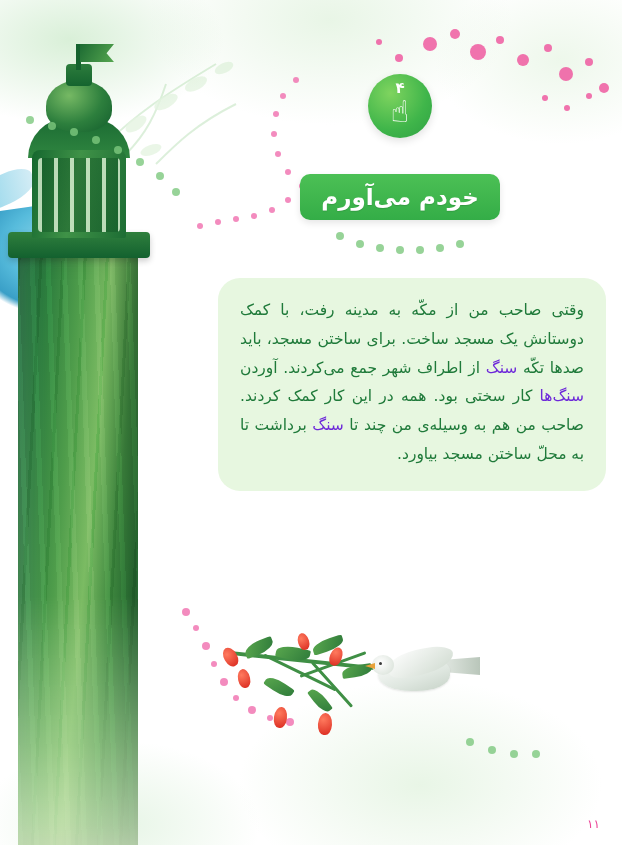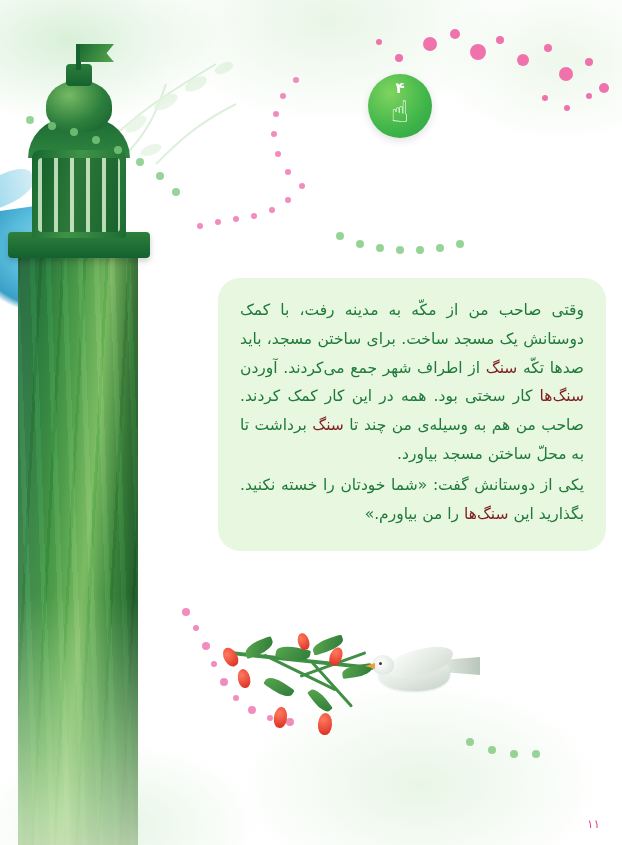--- a/index.html
+++ b/index.html
@@ -221,21 +221,21 @@
   .body-text {
     margin: 0;
     color: #1f7a3a;
     font-size: 15.5px;
     line-height: 1.86;
     text-align: justify;
     text-align-last: right;
     direction: rtl;
     font-family: "DejaVu Sans", sans-serif;
   }
-  .body-text .hl { color: #7f1d1d; }
+  .body-text .hl { color: #6d28d9; }
   .body-text p { margin: 0; }
   .body-text p + p { margin-top: 2px; }
 
   
   .bottom-art {
     position: absolute;
     right: 120px; bottom: 92px;
     width: 300px; height: 140px;
   }
   .stem {
@@ -415,28 +415,28 @@
       <circle cx="514" cy="754" r="4"></circle>
         <circle cx="536" cy="754" r="4"></circle>
     </g>
   </svg>
 
   <div class="badge">
     <span class="badge-num">۴</span>
     <span class="badge-hand">☝</span>
   </div>
 
+  <div class="title-ribbon">
+    <span class="title-text">خودم می‌آورم</span>
+  </div>
 
   <div class="text-panel">
     <div class="body-text">
       <p>
         وقتی صاحب من از مکّه به مدینه رفت، با کمک دوستانش یک مسجد ساخت. برای ساختن مسجد، باید صدها تکّه <span class="hl">سنگ</span> از اطراف شهر جمع می‌کردند. آوردن <span class="hl">سنگ‌ها</span> کار سختی بود. همه در این کار کمک کردند. صاحب من هم به وسیله‌ی من چند تا <span class="hl">سنگ</span> برداشت تا به محلّ ساختن مسجد بیاورد.
-      </p>
-      <p>
-        یکی از دوستانش گفت: «شما خودتان را خسته نکنید. بگذارید این <span class="hl">سنگ‌ها</span> را من بیاورم.»
       </p>
     </div>
   </div>
 
   <div class="bottom-art">
     <div class="stem" style="left:30px; top:46px; width:150px; height:4px; transform:rotate(6deg);"></div>
     <div class="stem" style="left:58px; top:58px; width:80px; height:3px; transform:rotate(26deg);"></div>
     <div class="stem" style="left:96px; top:50px; width:70px; height:3px; transform:rotate(-20deg);"></div>
     <div class="stem" style="left:100px; top:70px; width:60px; height:3px; transform:rotate(48deg);"></div>
 

